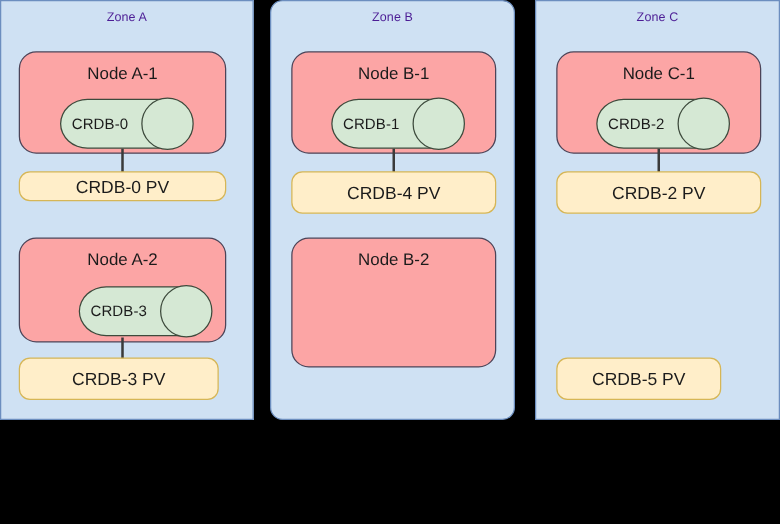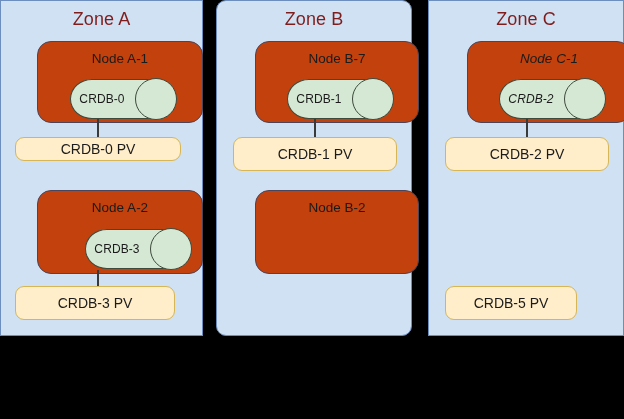--- a/index.html
+++ b/index.html
@@ -14,28 +14,28 @@
     position:absolute;top:0;height:336px;
     background:#cfe1f3;border:1px solid #6c8ebf;
     box-sizing:border-box;
   }
   .zone-a{left:0px;width:203px;}
   .zone-b{left:216px;width:196px;border-radius:10px;}
   .zone-c{left:428px;width:196px;}
 
   .zone-title{
     position:absolute;left:0;right:0;top:8px;
-    text-align:center;font-size:18px;color:#7f1d1d;
+    text-align:center;font-size:10px;color:#4c1d95;
     letter-spacing:0.1px;
   }
 
   .node{
     position:absolute;
-    background:#c2410c;border:1px solid #4c4458;
-    border-radius:14px;box-sizing:border-box;margin-left:22px;
+    background:#fca5a5;border:1px solid #4c4458;
+    border-radius:14px;box-sizing:border-box;
   }
   .node-title{
     position:absolute;left:0;right:0;top:9px;
     text-align:center;font-size:13.5px;color:#1b1b1b;
   }
 
   
   .cyl{
     position:absolute;
     box-sizing:border-box;
@@ -103,41 +103,41 @@
     <div class="link" style="left:96px;top:269px;height:18px;"></div>
     <div class="pv" style="left:14px;top:285px;width:160px;height:34px;">
       <span class="pv-label">CRDB-3 PV</span>
     </div>
   </div>
 
   <div class="zone zone-b">
     <div class="zone-title">Zone B</div>
 
     <div class="node" style="left:16px;top:40px;width:164px;height:82px;">
-      <div class="node-title">Node B-7</div>
+      <div class="node-title">Node B-1</div>
       <div class="cyl" style="left:31px;top:37px;width:106px;height:40px;">
         <div class="cyl-body"></div>
         <div class="cyl-cap"></div>
         <div class="cyl-label">CRDB-1</div>
       </div>
     </div>
     <div class="link" style="left:97px;top:118px;height:20px;"></div>
     <div class="pv" style="left:16px;top:136px;width:164px;height:34px;">
-      <span class="pv-label">CRDB-1 PV</span>
+      <span class="pv-label">CRDB-4 PV</span>
     </div>
 
-    <div class="node" style="left:16px;top:189px;width:164px;height:84px;">
+    <div class="node" style="left:16px;top:189px;width:164px;height:104px;">
       <div class="node-title">Node B-2</div>
     </div>
   </div>
 
   <div class="zone zone-c">
     <div class="zone-title">Zone C</div>
 
-    <div class="node" style="left:16px;top:40px;width:164px;height:82px;font-style:italic;">
+    <div class="node" style="left:16px;top:40px;width:164px;height:82px;">
       <div class="node-title">Node C-1</div>
       <div class="cyl" style="left:31px;top:37px;width:106px;height:40px;">
         <div class="cyl-body"></div>
         <div class="cyl-cap"></div>
         <div class="cyl-label">CRDB-2</div>
       </div>
     </div>
     <div class="link" style="left:97px;top:118px;height:20px;"></div>
     <div class="pv" style="left:16px;top:136px;width:164px;height:34px;">
       <span class="pv-label">CRDB-2 PV</span>

